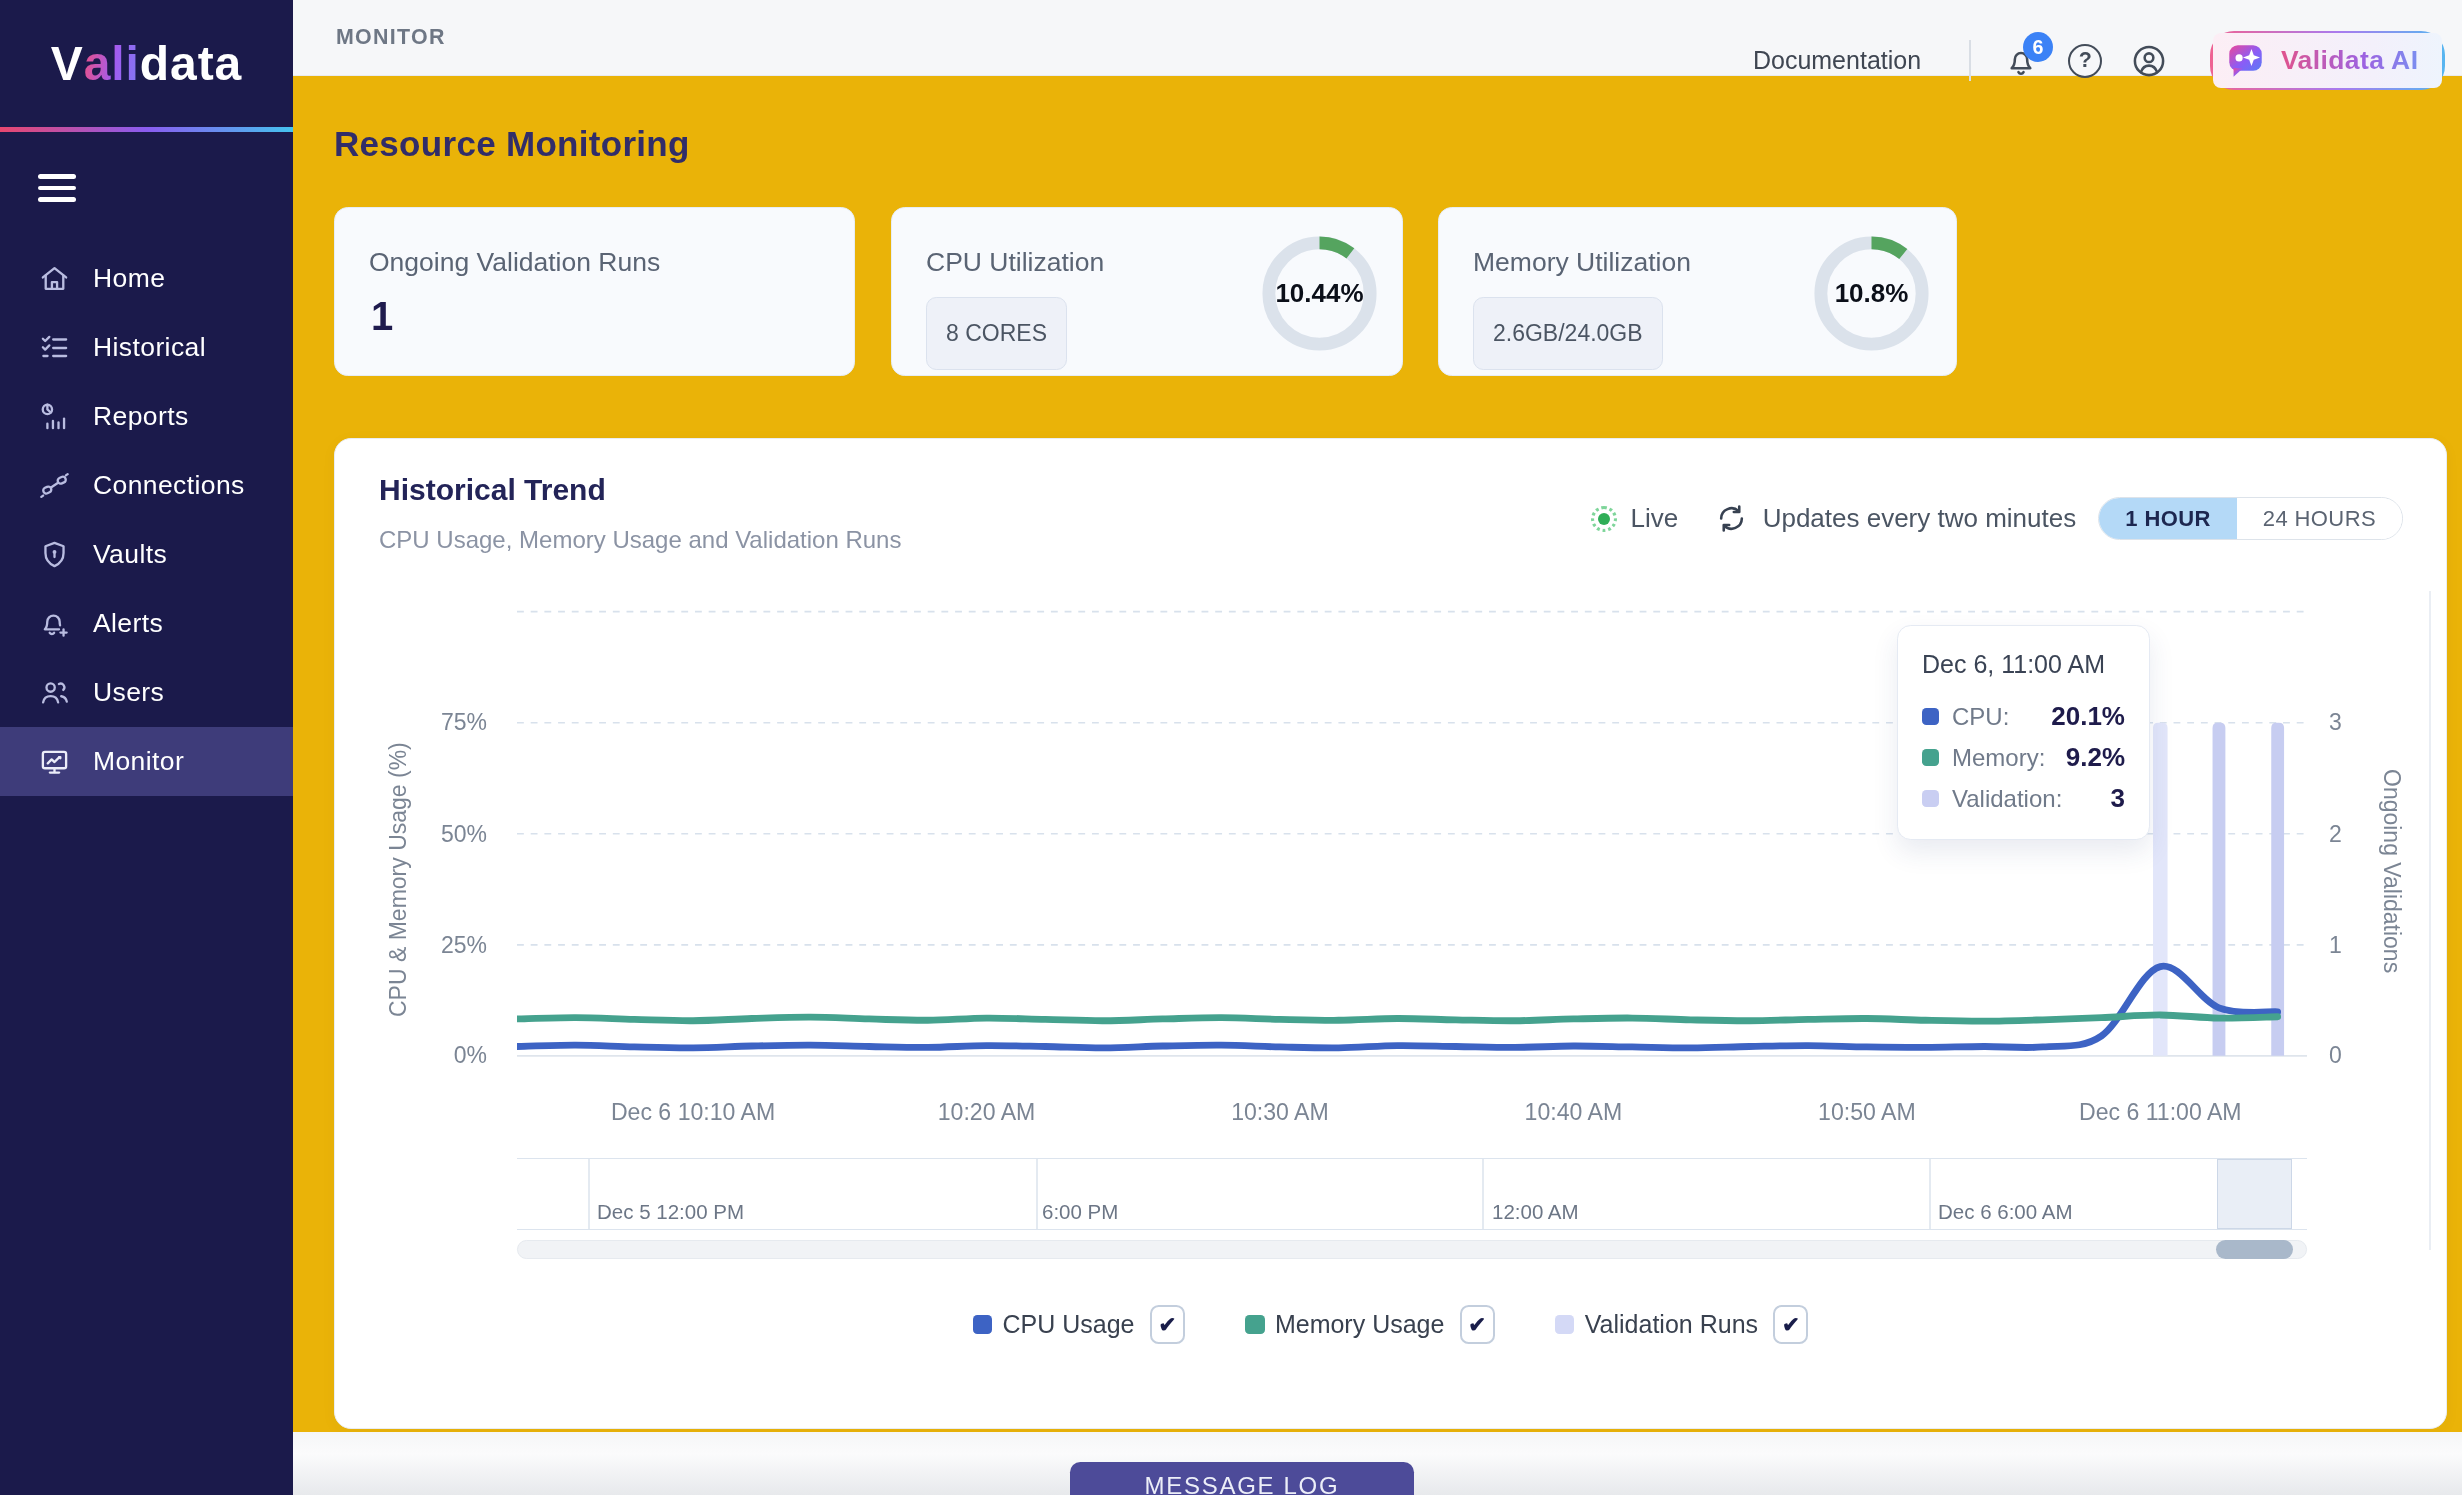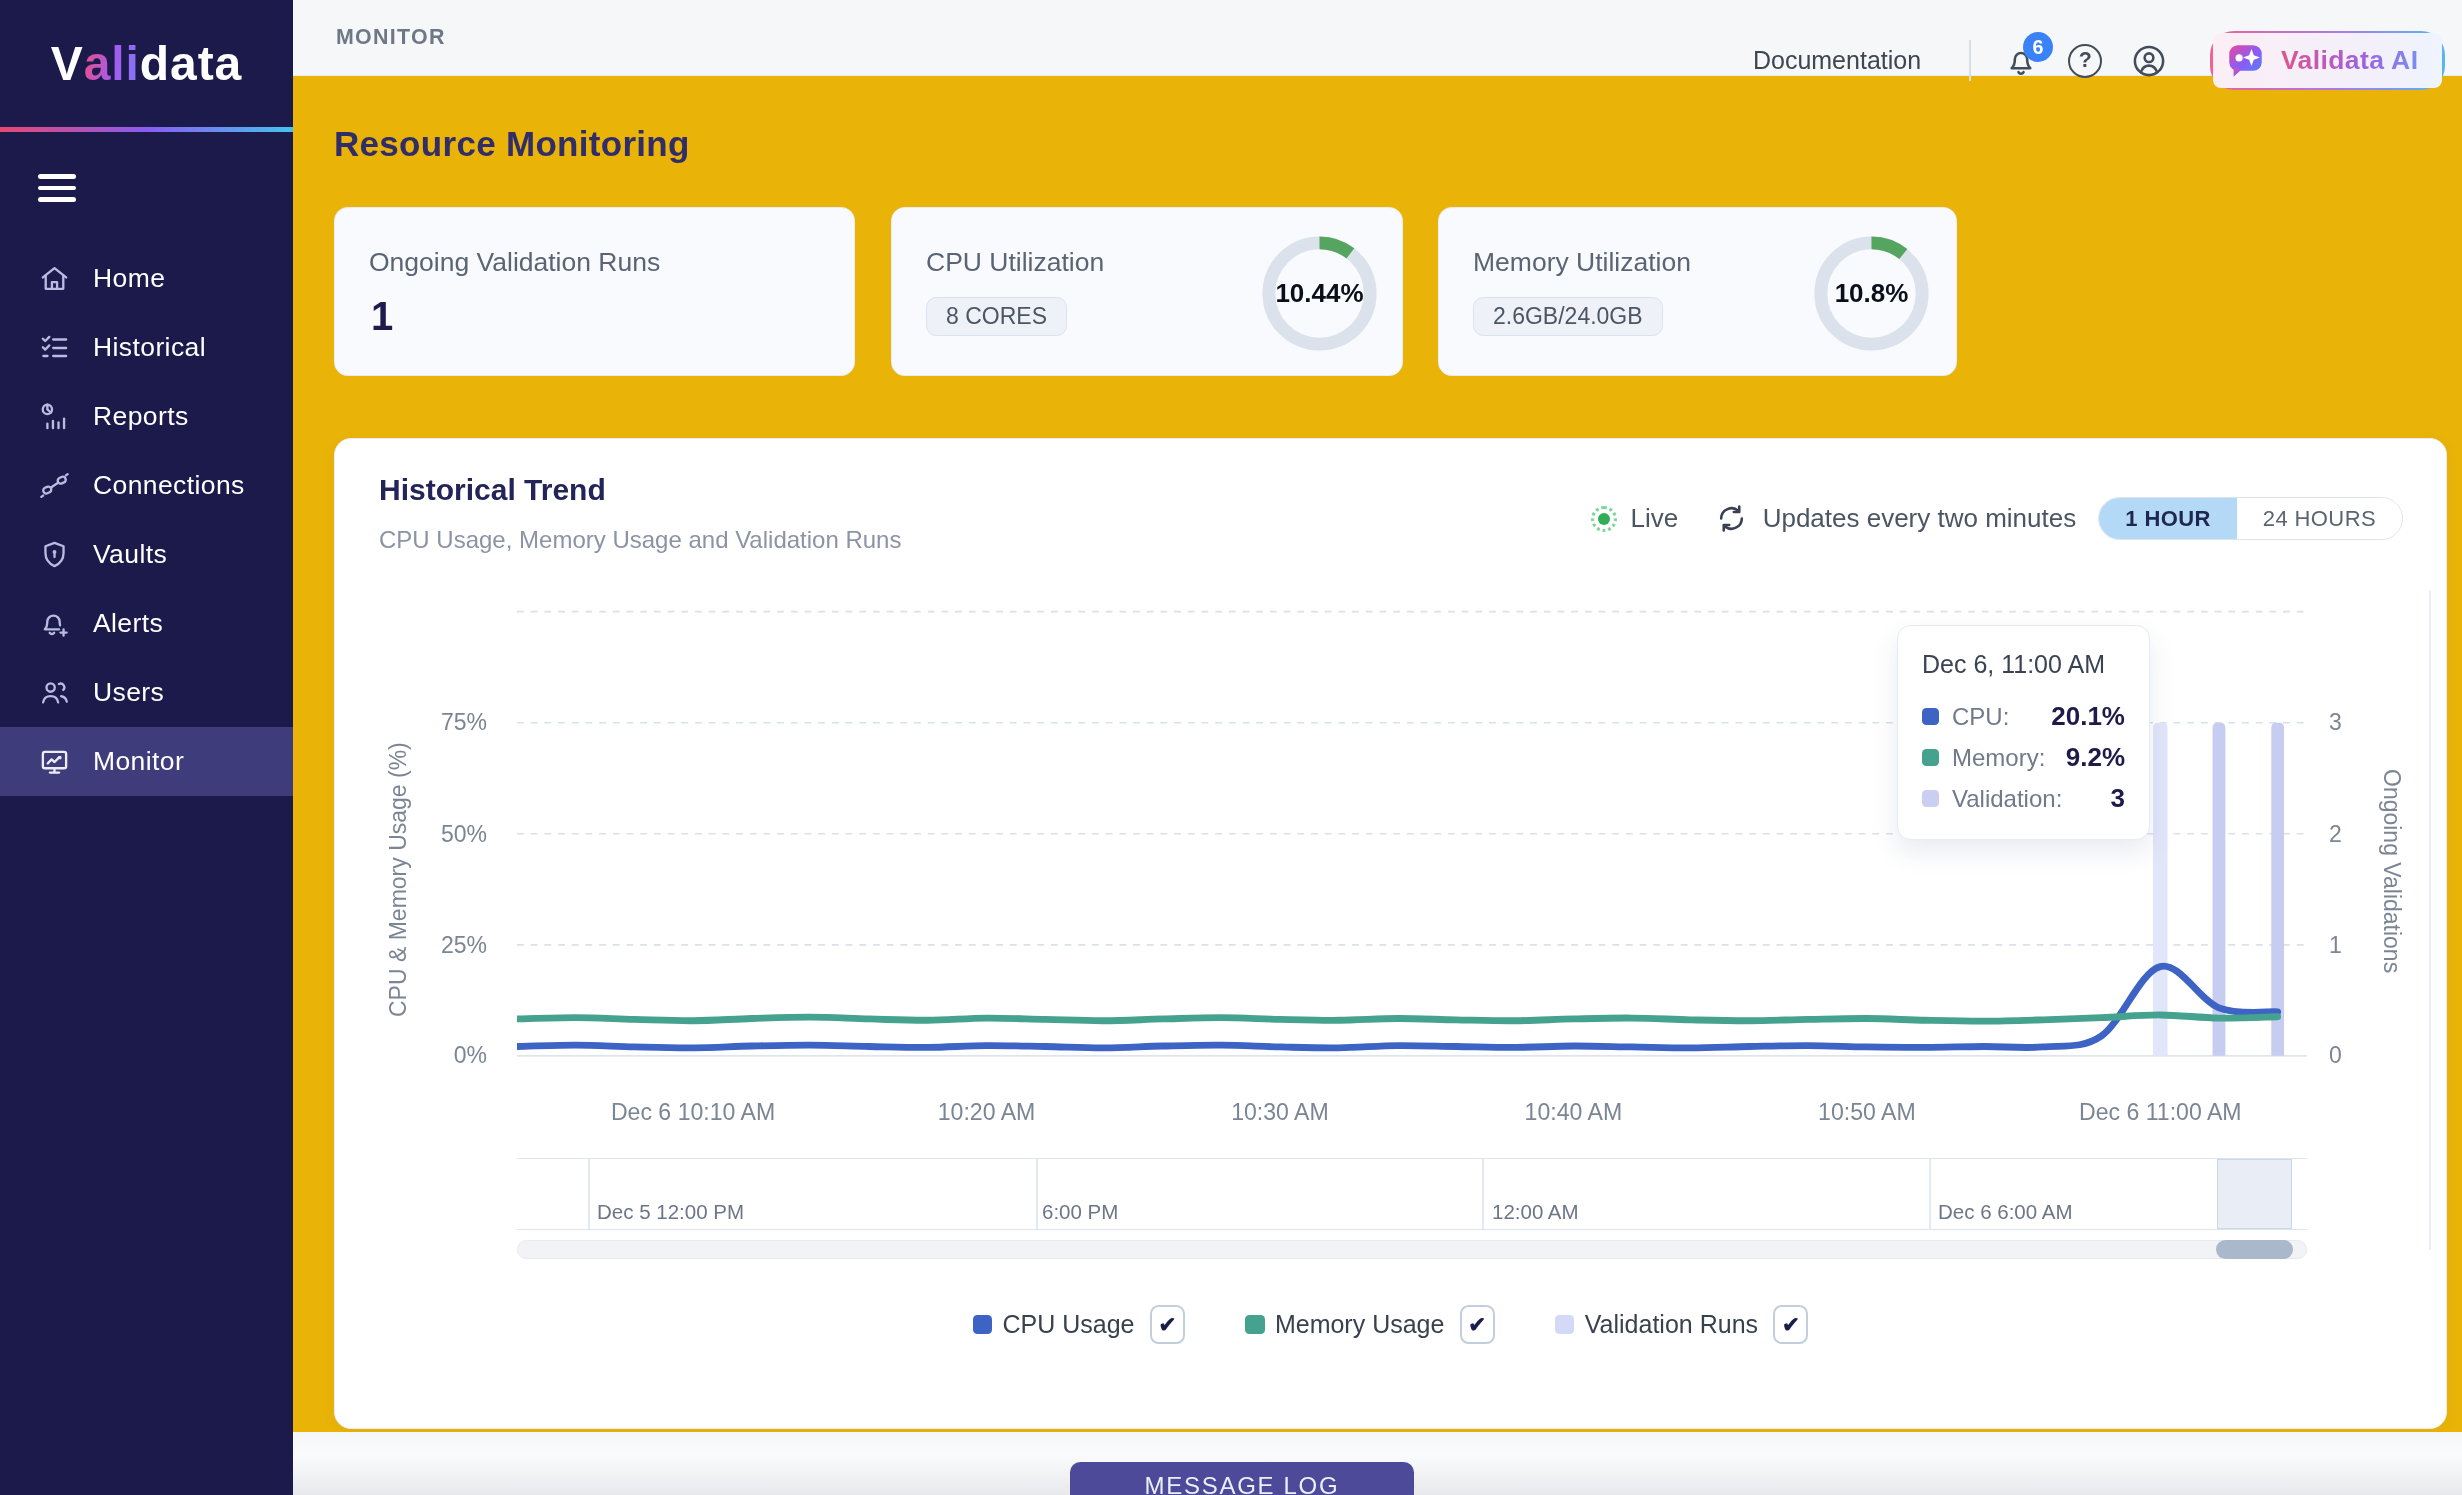--- a/index.html
+++ b/index.html
@@ -54,21 +54,21 @@
   .page-title { position:absolute; left:41px; top:48px; font-size:35px; font-weight:bold; color:#312d69; letter-spacing:0.3px; }
 
   
   .stat-card { position:absolute; top:131px; height:169px; background:#f8fafd; border:1.7px solid #e6edf5; border-radius:13.7px; }
   .card-1 { left:41px;  width:521px; }
   .card-2 { left:598px; width:512px; }
   .card-3 { left:1145px; width:519px; }
   .card-label { position:absolute; left:34px; top:39px; font-size:26.5px; color:#5a6474; }
   .card-value { position:absolute; left:36px; top:86px; font-size:40px; font-weight:bold; color:#1f1b4e; }
   .card-badge { position:absolute; left:34px; top:89px; background:#eef1f8; border:1.7px solid #dbe2ee; border-radius:10.3px;
-                padding:5px 19px; font-size:23px; color:#4b5563; }
+                padding:22px 19px; font-size:23px; color:#4b5563; }
   .donut { position:absolute; top:28px; width:115px; height:115px; }
   .card-2 .donut { left:370px; } .card-3 .donut { left:375px; }
   .donut svg { width:115px; height:115px; transform:rotate(0deg); }
   .donut-text { position:absolute; inset:0; display:flex; align-items:center; justify-content:center;
                 font-size:26px; font-weight:bold; color:#0b0f19; }
 
   
   .trend-card { position:absolute; left:41px; top:362px; width:2113px; height:991px; background:#fff;
                 border:1.7px solid #e9edf3; border-radius:17px; box-shadow:0 3.4px 15.4px rgba(60,80,130,.04); }
   .trend-title { position:absolute; left:44px; top:34px; font-size:30px; font-weight:bold; color:#232458; }

